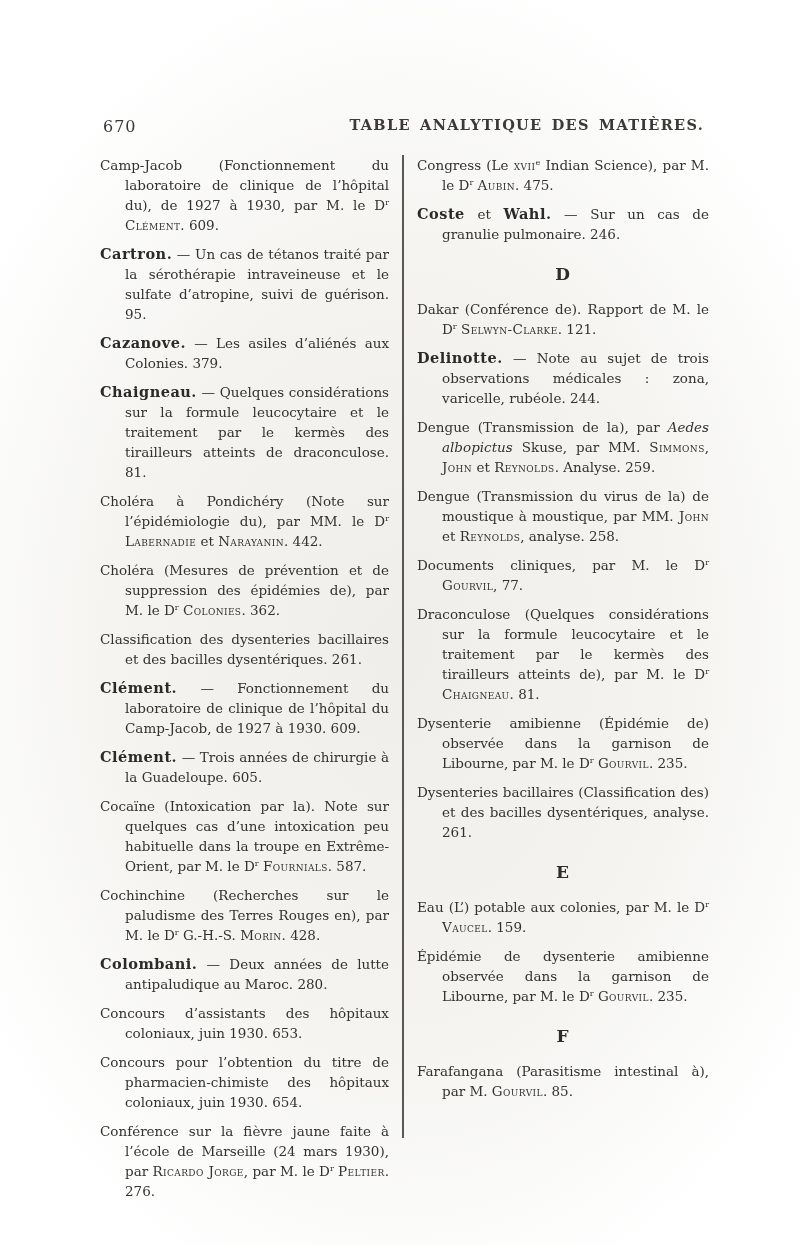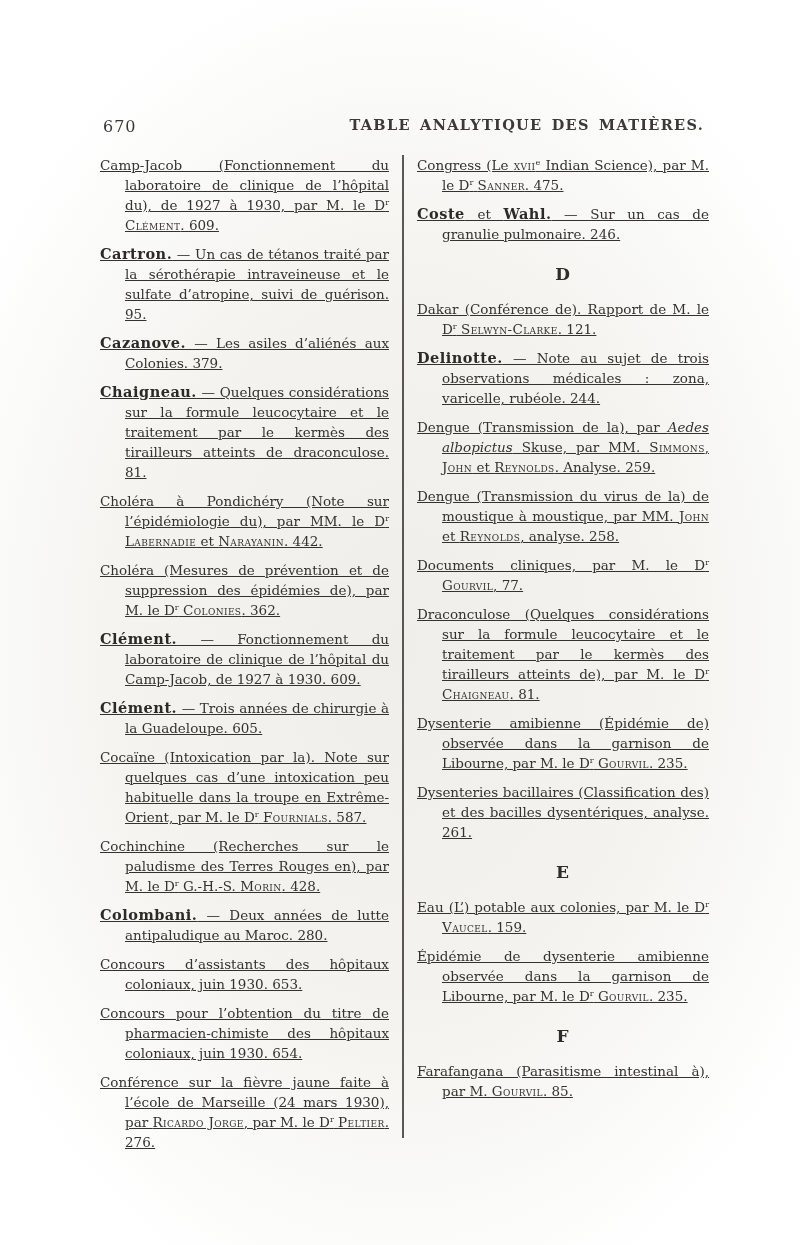--- a/index.html
+++ b/index.html
@@ -62,21 +62,20 @@
   }
 
   .entry {
     margin: 0 0 9px 0;
     font-size: 13.5px;
     line-height: 20px;
     text-align: justify;
     padding-left: 25px;
     text-indent: -25px;
     color: #33322e;
-    text-decoration: underline;
   }
   .entry b.head {
     font-weight: 700;
     font-size: 14.5px;
     letter-spacing: 0.5px;
     color: #2b2a27;
   }
   .entry i { font-style: italic; }
   .entry sup { font-size: 0.6em; line-height: 0; }
   .sc { font-variant: small-caps; letter-spacing: 0.4px; }
@@ -102,32 +101,33 @@
     </div>
 
     <div class="columns">
       <div class="col col-left">
           <p class="entry">Camp-Jacob (Fonctionnement du laboratoire de clinique de l’hôpital du), de 1927 à 1930, par M. le D<sup>r</sup> <span class="sc">Clément</span>. 609.</p>
           <p class="entry"><b class="head">Cartron.</b> — Un cas de tétanos traité par la sérothérapie intraveineuse et le sulfate d’atropine, suivi de guérison. 95.</p>
           <p class="entry"><b class="head">Cazanove.</b> — Les asiles d’aliénés aux Colonies. 379.</p>
           <p class="entry"><b class="head">Chaigneau.</b> — Quelques considérations sur la formule leucocytaire et le traitement par le kermès des tirailleurs atteints de draconculose. 81.</p>
           <p class="entry">Choléra à Pondichéry (Note sur l’épidémiologie du), par MM. le D<sup>r</sup> <span class="sc">Labernadie</span> et <span class="sc">Narayanin</span>. 442.</p>
           <p class="entry">Choléra (Mesures de prévention et de suppression des épidémies de), par M. le D<sup>r</sup> <span class="sc">Colonies</span>. 362.</p>
+          <p class="entry">Classification des dysenteries bacillaires et des bacilles dysentériques. 261.</p>
           <p class="entry"><b class="head">Clément.</b> — Fonctionnement du laboratoire de clinique de l’hôpital du Camp-Jacob, de 1927 à 1930. 609.</p>
           <p class="entry"><b class="head">Clément.</b> — Trois années de chirurgie à la Guadeloupe. 605.</p>
           <p class="entry">Cocaïne (Intoxication par la). Note sur quelques cas d’une intoxication peu habituelle dans la troupe en Extrême-Orient, par M. le D<sup>r</sup> <span class="sc">Fournials</span>. 587.</p>
           <p class="entry">Cochinchine (Recherches sur le paludisme des Terres Rouges en), par M. le D<sup>r</sup> G.-H.-S. <span class="sc">Morin</span>. 428.</p>
           <p class="entry"><b class="head">Colombani.</b> — Deux années de lutte antipaludique au Maroc. 280.</p>
           <p class="entry">Concours d’assistants des hôpitaux coloniaux, juin 1930. 653.</p>
           <p class="entry">Concours pour l’obtention du titre de pharmacien-chimiste des hôpitaux coloniaux, juin 1930. 654.</p>
           <p class="entry">Conférence sur la fièvre jaune faite à l’école de Marseille (24 mars 1930), par <span class="sc">Ricardo Jorge</span>, par M. le D<sup>r</sup> <span class="sc">Peltier</span>. 276.</p>
         </div>
       <div class="divider"></div>
       <div class="col col-right">
-          <p class="entry">Congress (Le <span class="sc">xvii</span><sup>e</sup> Indian Science), par M. le D<sup>r</sup> <span class="sc">Sanner</span>. 475.</p>
+          <p class="entry">Congress (Le <span class="sc">xvii</span><sup>e</sup> Indian Science), par M. le D<sup>r</sup> <span class="sc">Aubin</span>. 475.</p>
           <p class="entry"><b class="head">Coste</b> et <b class="head">Wahl.</b> — Sur un cas de granulie pulmonaire. 246.</p>
           <div class="section-letter">D</div>
           <p class="entry">Dakar (Conférence de). Rapport de M. le D<sup>r</sup> <span class="sc">Selwyn-Clarke</span>. 121.</p>
           <p class="entry"><b class="head">Delinotte.</b> — Note au sujet de trois observations médicales : zona, varicelle, rubéole. 244.</p>
           <p class="entry">Dengue (Transmission de la), par <i>Aedes albopictus</i> Skuse, par MM. <span class="sc">Simmons</span>, <span class="sc">John</span> et <span class="sc">Reynolds</span>. Analyse. 259.</p>
           <p class="entry">Dengue (Transmission du virus de la) de moustique à moustique, par MM. <span class="sc">John</span> et <span class="sc">Reynolds</span>, analyse. 258.</p>
           <p class="entry">Documents cliniques, par M. le D<sup>r</sup> <span class="sc">Gourvil</span>, 77.</p>
           <p class="entry">Draconculose (Quelques considérations sur la formule leucocytaire et le traitement par le kermès des tirailleurs atteints de), par M. le D<sup>r</sup> <span class="sc">Chaigneau</span>. 81.</p>
           <p class="entry">Dysenterie amibienne (Épidémie de) observée dans la garnison de Libourne, par M. le D<sup>r</sup> <span class="sc">Gourvil</span>. 235.</p>
           <p class="entry">Dysenteries bacillaires (Classification des) et des bacilles dysentériques, analyse. 261.</p>

